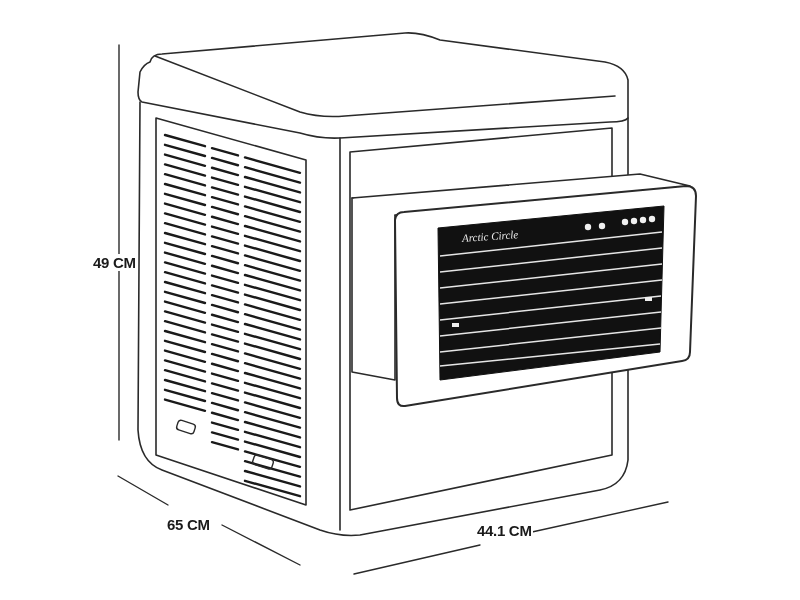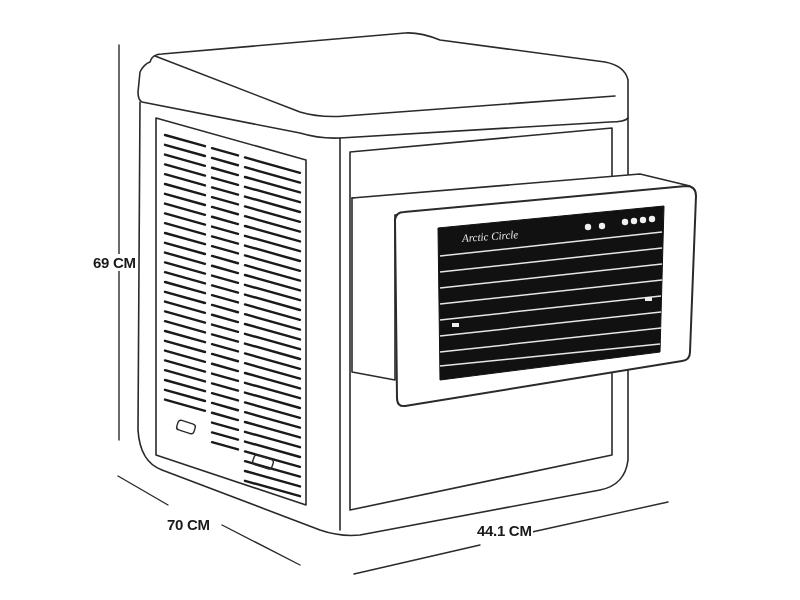--- a/index.html
+++ b/index.html
@@ -159,15 +159,15 @@
     <circle cx="652" cy="219" r="3.2"></circle>
   </g>
 
   <g fill="none" stroke="#2a2a2a" stroke-width="1.4">
     <rect x="177" y="422" width="18" height="10" rx="3" transform="rotate(18 186 427)"></rect>
     <rect x="253" y="457" width="20" height="10" rx="3" transform="rotate(18 263 462)"></rect>
   </g>
 </svg>
 
 <span class="brand" style="left:462px; top:232px;">Arctic Circle</span>
-<span class="dim-label" style="left:92px; top:254px;">69 CM</span>
-<span class="dim-label" style="left:166px; top:516px;">70 CM</span>
+<span class="dim-label" style="left:92px; top:254px;">49 CM</span>
+<span class="dim-label" style="left:166px; top:516px;">65 CM</span>
 <span class="dim-label" style="left:476px; top:522px;">44.1 CM</span>
 
 </body></html>

